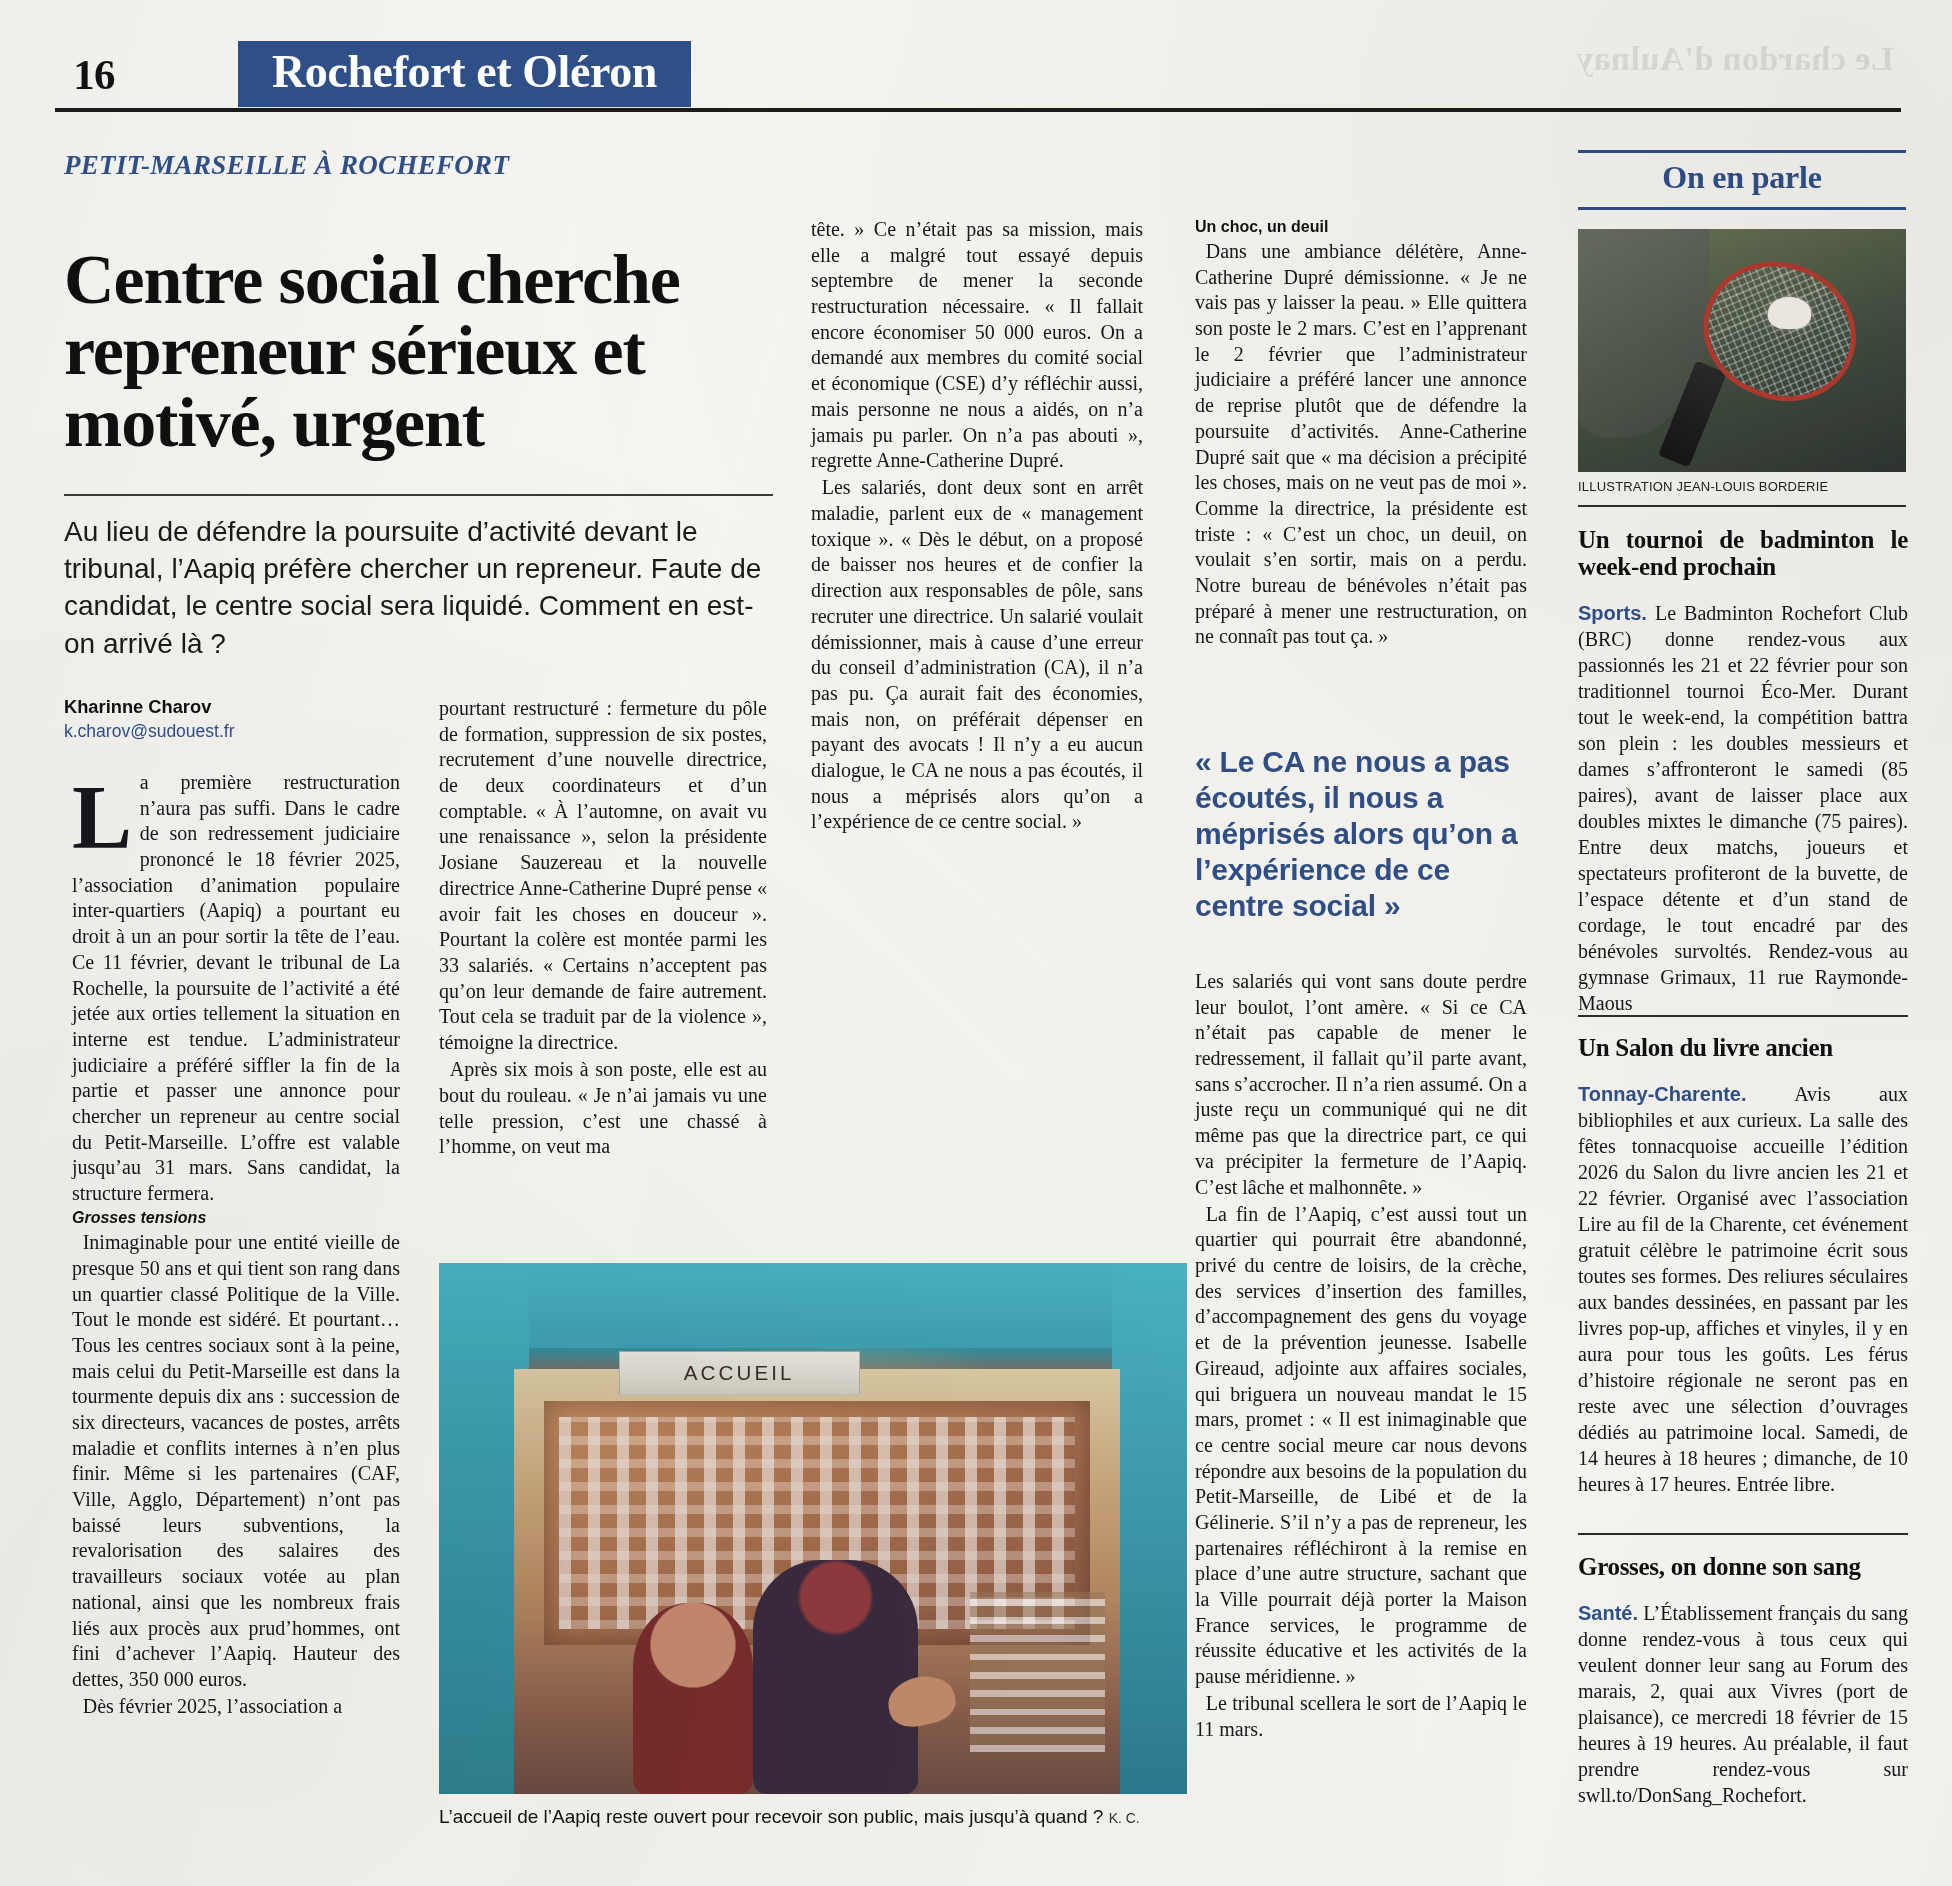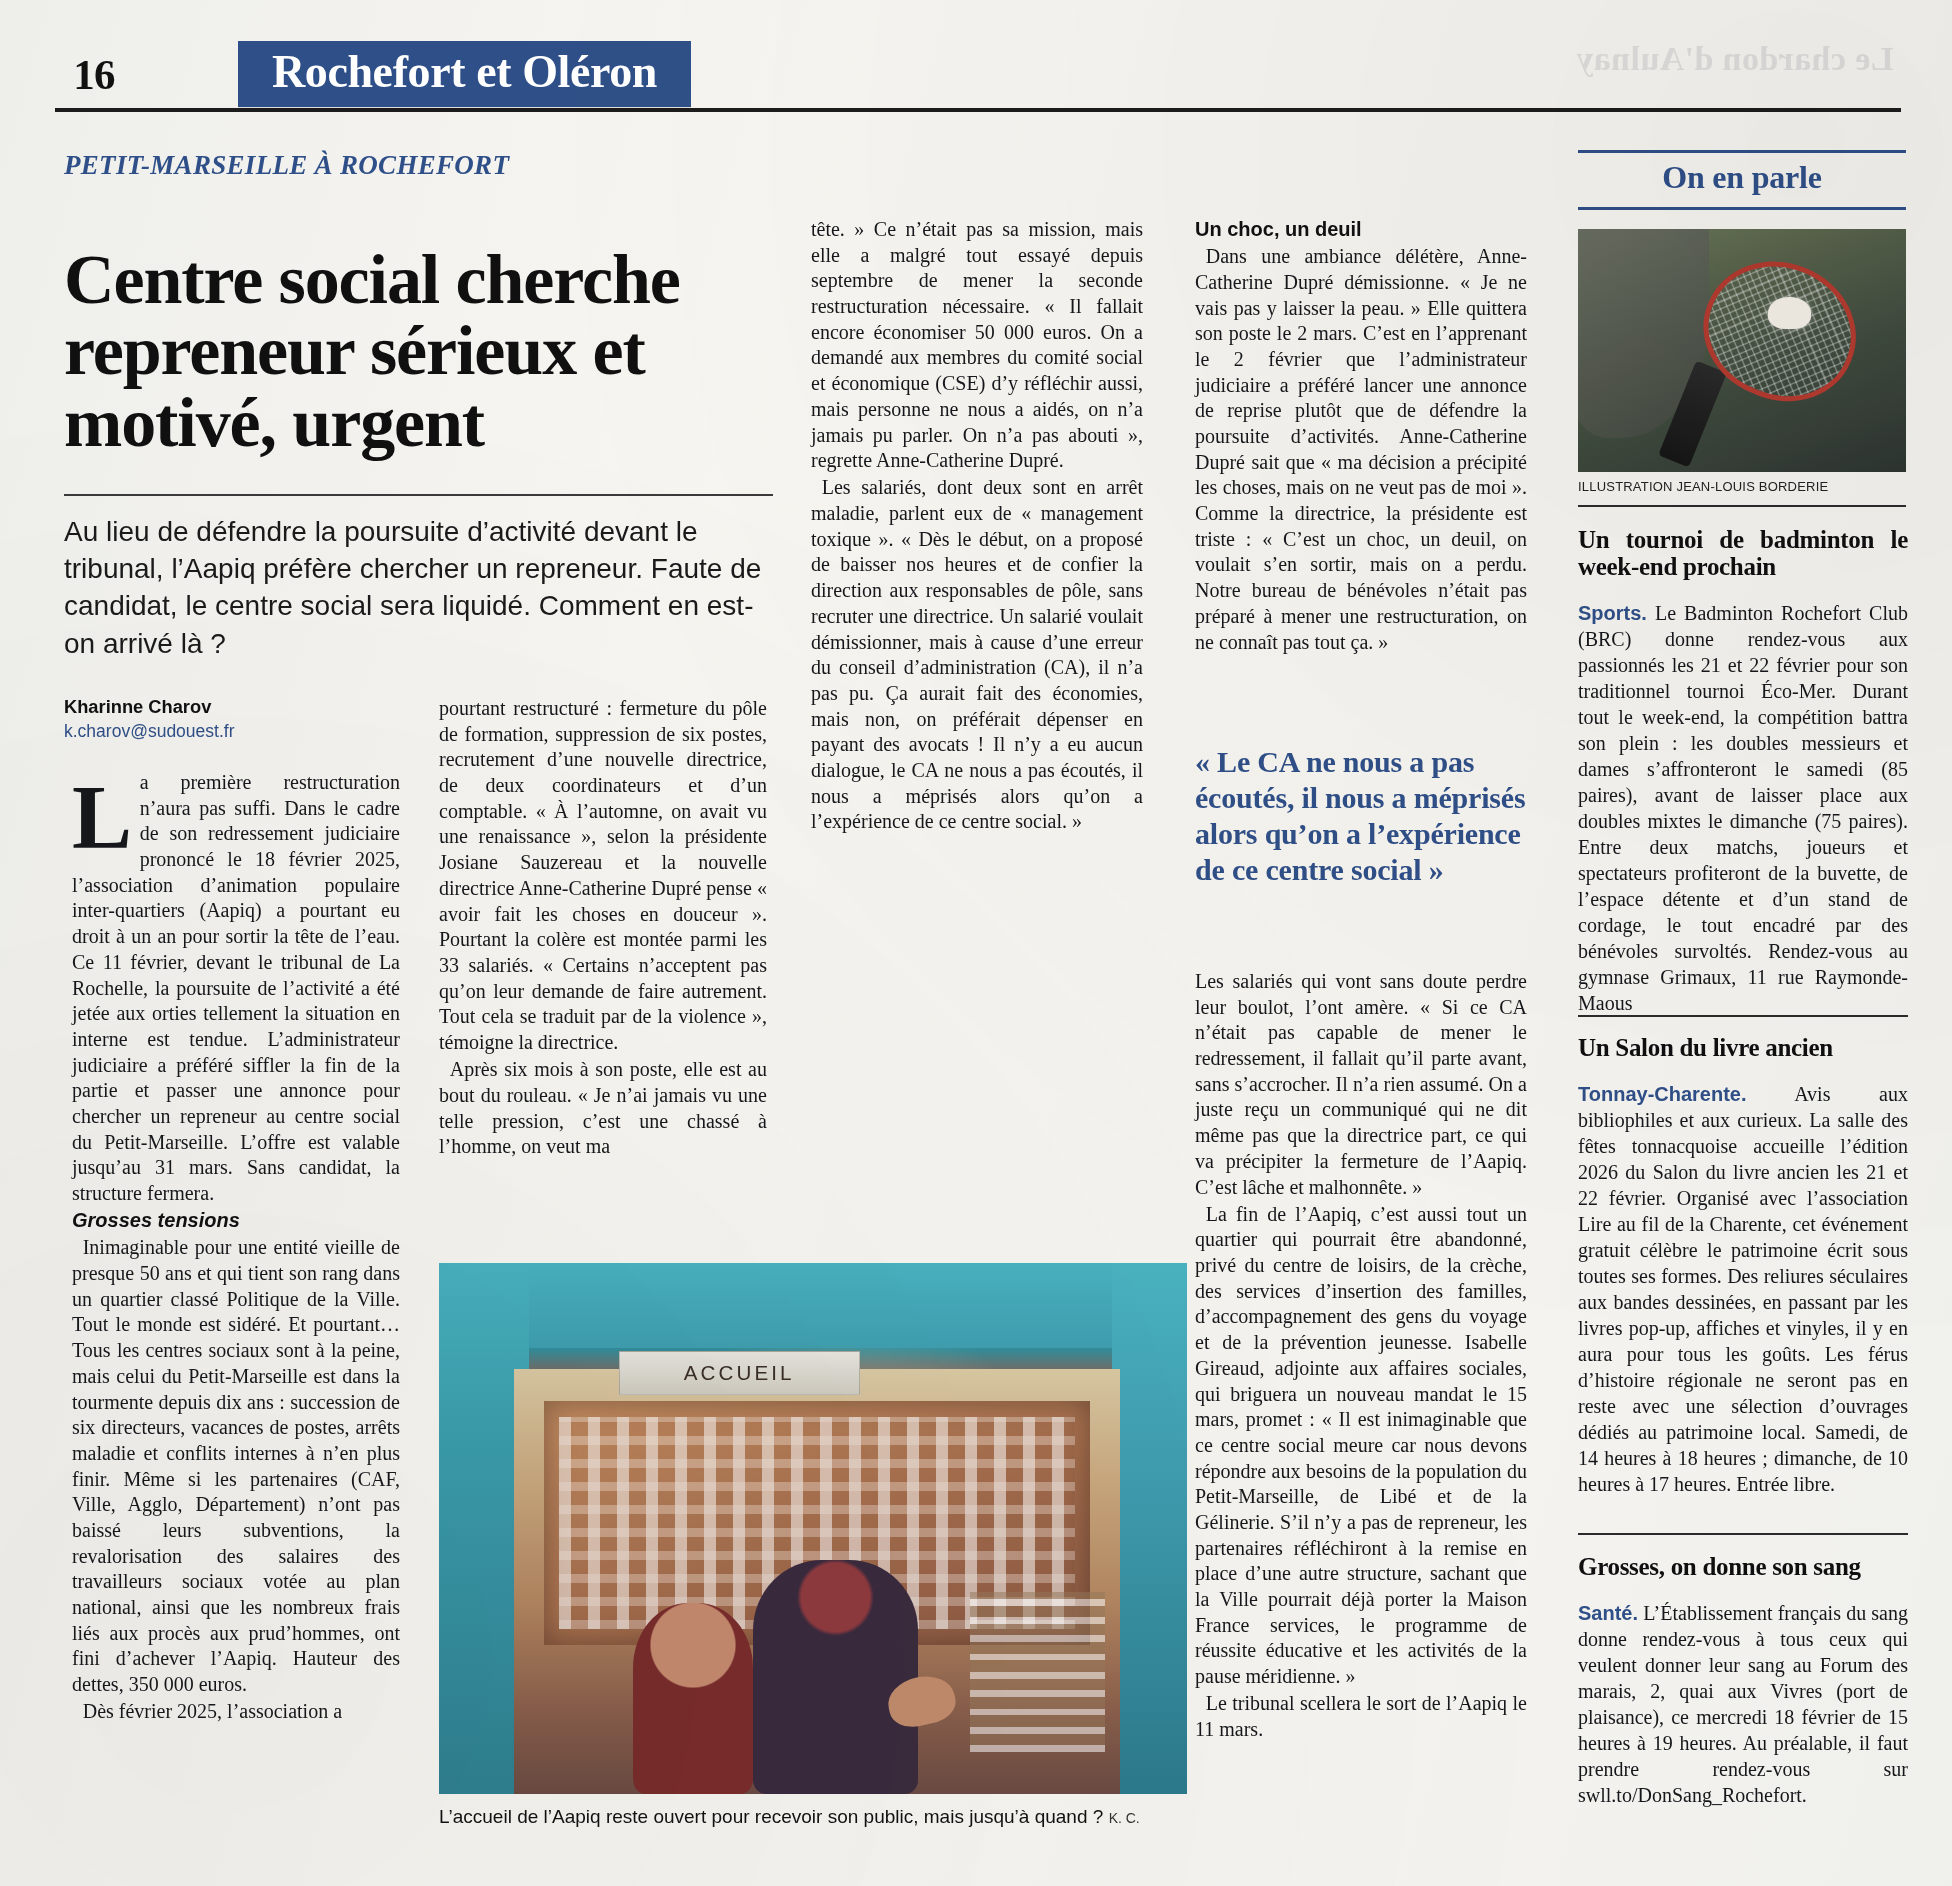--- a/index.html
+++ b/index.html
@@ -148,21 +148,21 @@
   }
   .col p {
     margin: 0 0 1.5px 0;
     text-indent: 0;
   }
   .col p + p { text-indent: 10.7px; }
   .subhead {
     font-family: "Liberation Sans", sans-serif;
     font-weight: bold;
     font-style: italic;
-    font-size: 20px;
+    font-size: 16px;
     color: #111;
     margin: 0 0 4.6px 0;
     text-indent: 0 !important;
   }
   .subhead.plain { font-style: normal; }
 
   .c1 { left: 64px;  top: 770px; width: 328px; margin-left: 8px; }
   .c2 { left: 439px; top: 696px;  width: 328px; }
   .c3 { left: 811px;top: 217px;  width: 332px; }
   .c4 { left: 1195px;top: 217px;  width: 332px; }
@@ -176,21 +176,21 @@
     padding: 6.1px 7.6px 0 0;
     margin-top: 4.6px;
   }
 
   
   .pullquote {
     position: absolute;
     left: 1195px;
     top: 744px;
     width: 336px;
-    font-family: Liberation Serif, serif;
+    font-family: Liberation Sans, sans-serif;
     font-weight: bold;
     font-size: 30px;
     line-height: 1.2;
     color: #2f4f88;
     letter-spacing: -0.2px;
   }
 
   
   .photo-wrap {
     position: absolute;

